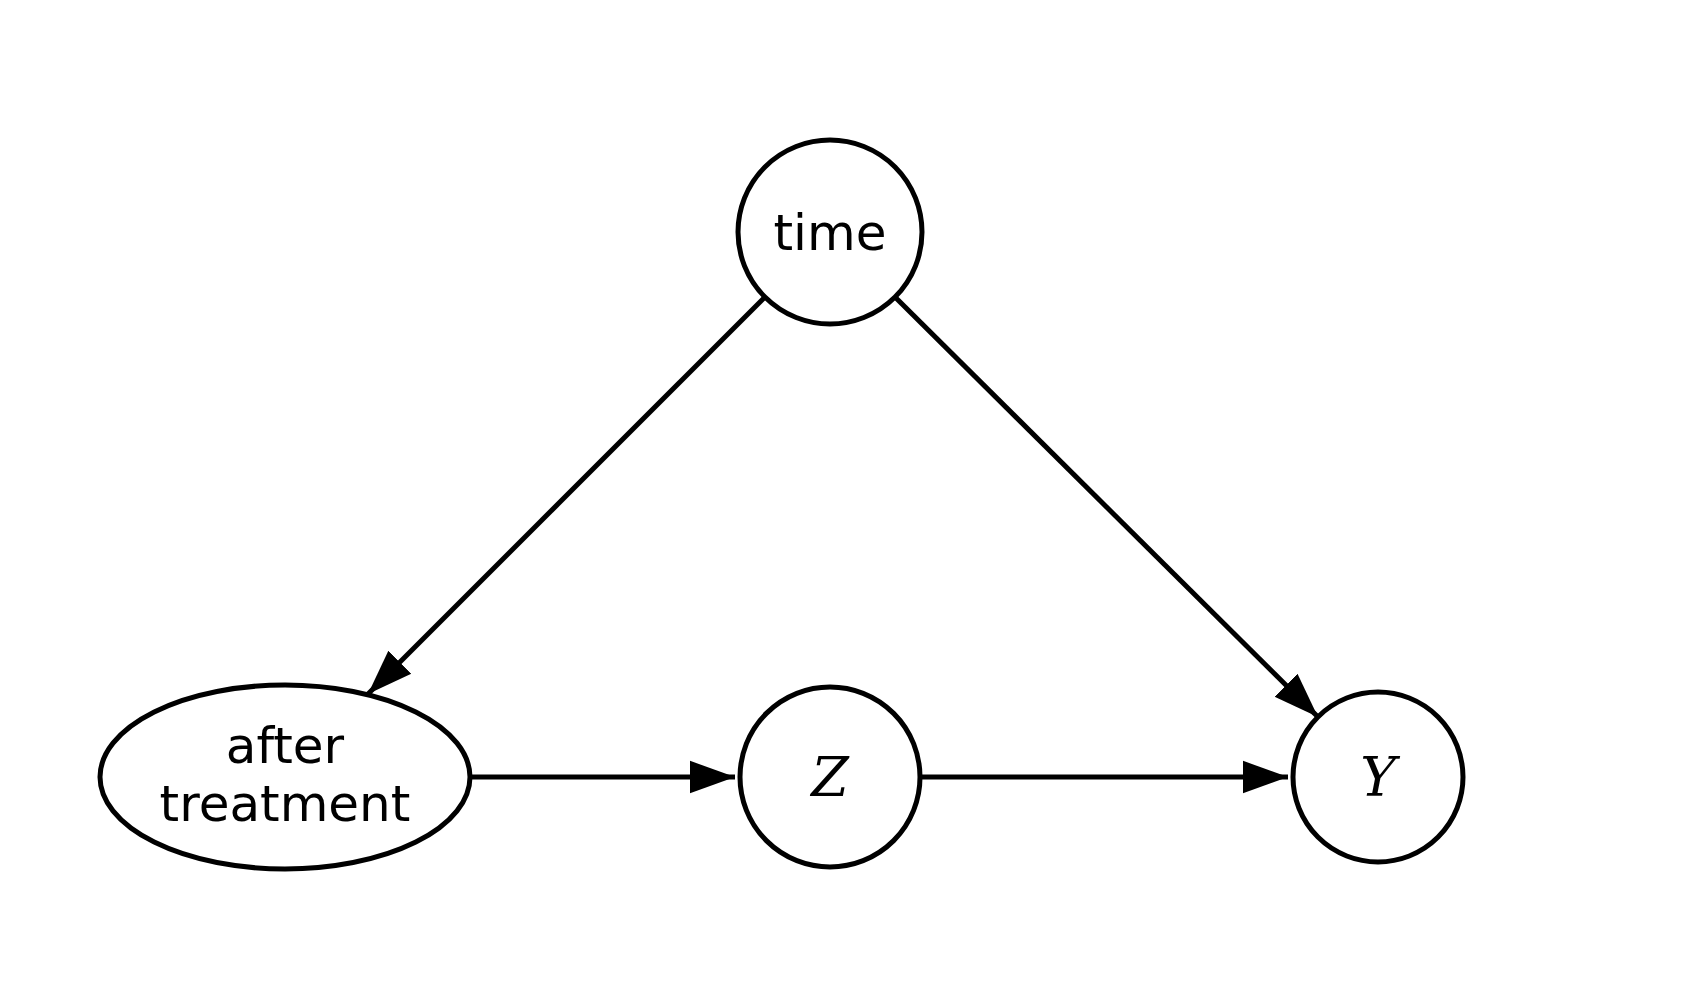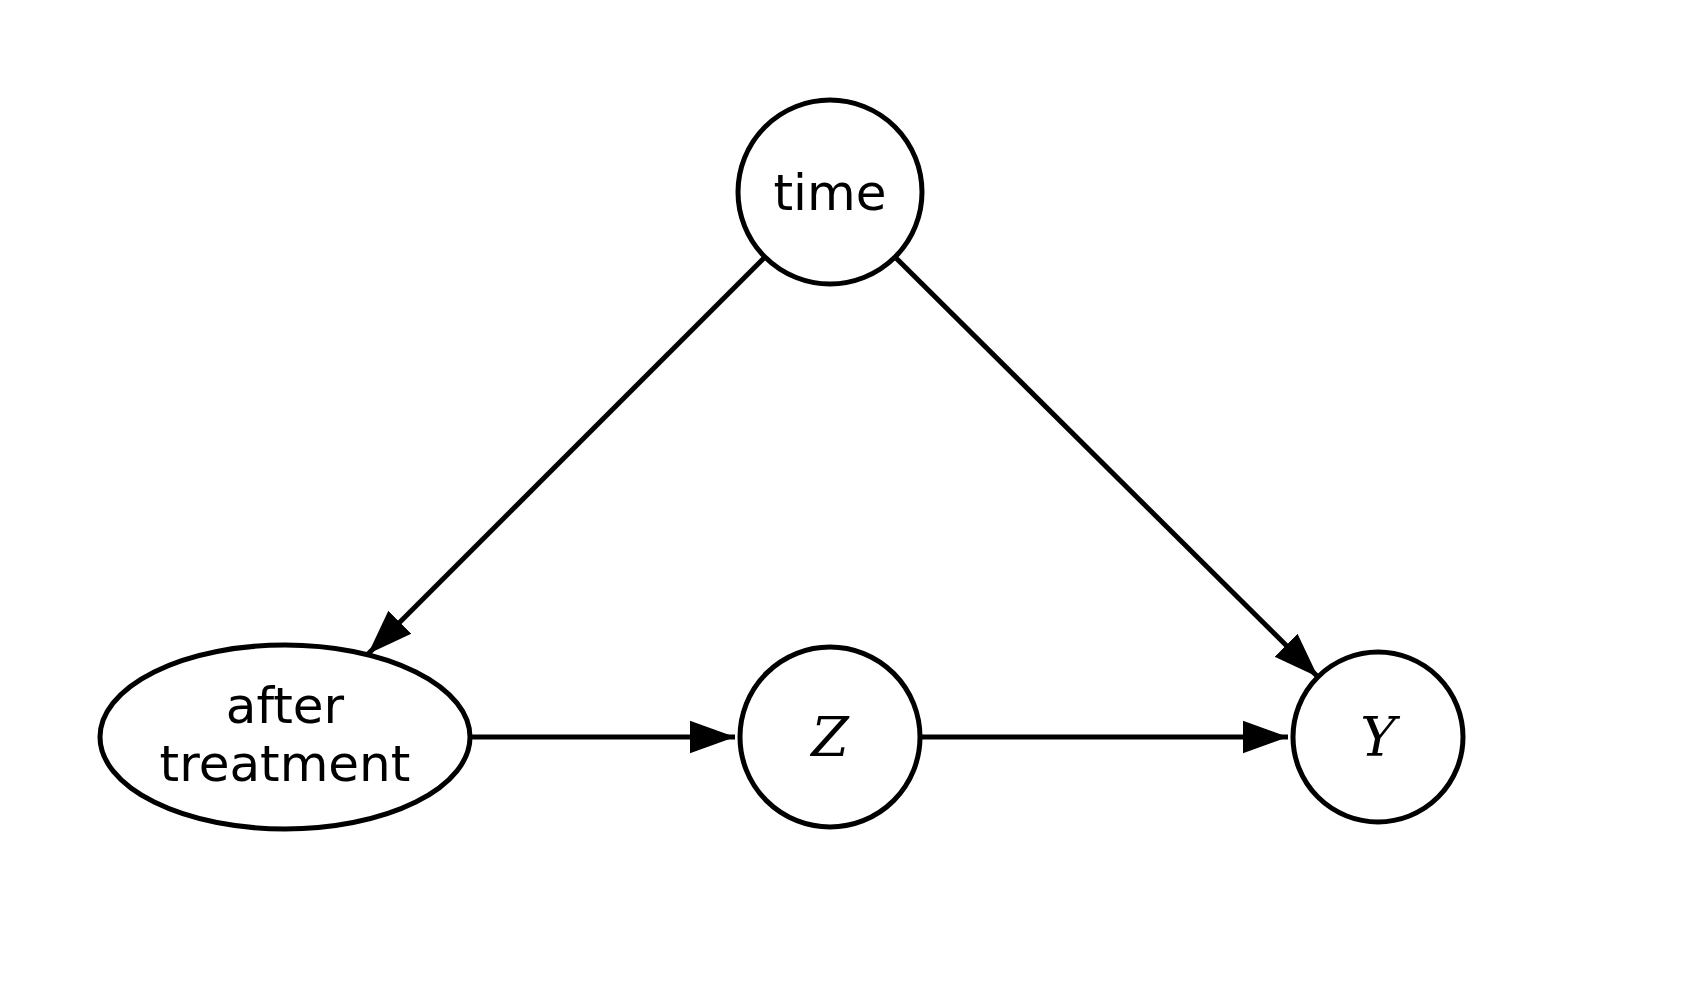--- a/index.html
+++ b/index.html
@@ -7,20 +7,21 @@
     padding: 0;
     background: #ffffff;
     width: 1694px;
     height: 1005px;
     overflow: hidden;
     font-family: "DejaVu Sans", sans-serif;
   }
   .diagram-wrap {
     width: 1694px;
     height: 924px;
+    margin-top: 40px;
   }
   svg {
     display: block;
   }
   .node-label {
     font-family: "DejaVu Sans", "Liberation Sans", sans-serif;
     font-size: 50px;
     fill: #000000;
   }
   .math-label {

